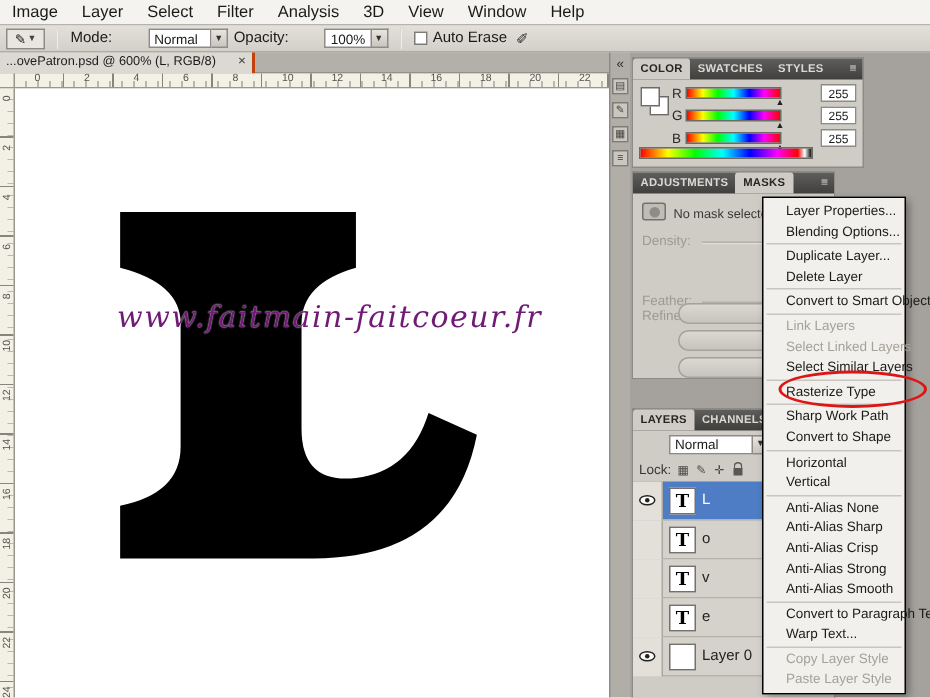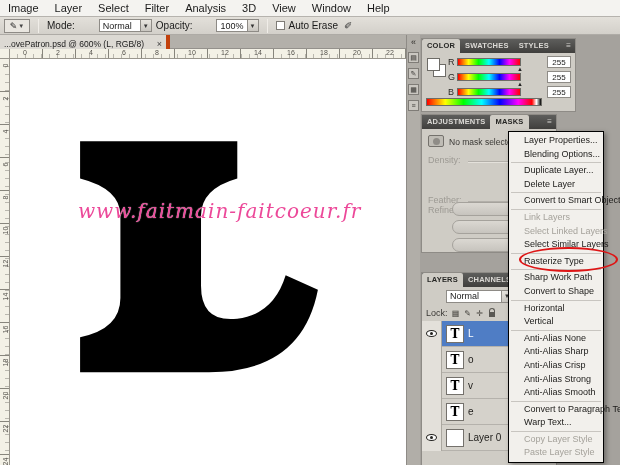--- a/index.html
+++ b/index.html
@@ -31,21 +31,21 @@
                  background:linear-gradient(#e8e5df,#c9c6c0); display:flex; align-items:center;
                  justify-content:center; font-size:6px; color:#333; }
   .vdiv { width:1px; height:14px; background:#a9a6a1; border-right:1px solid #f0ede8; margin:0 4px; }
   .checkbox { width:9px; height:9px; background:#fff; border:1px solid #7f7c77; }
   .opt-icon { font-size:10px; color:#333; padding:0 2px; }
 
   
   #doctabbar { left:0; top:35px; width:406px; height:14px; background:#b3b0aa;
                border-bottom:1px solid #94918c; }
   #doctab { position:absolute; left:0; top:0; height:14px; width:170px; background:#dcd9d3;
-            border-right:4px solid #c2410c; display:flex; align-items:flex-end; gap:4px;
+            border-right:2px solid #c2410c; display:flex; align-items:flex-start; gap:4px;
             font-size:8.5px; padding:0 4px; white-space:nowrap; overflow:hidden; }
   #doctab .close { font-size:9px; color:#444; margin-left:auto; }
 
   
   #ruler-corner { left:0; top:49px; width:10px; height:10px; background:#f3f1e6;
                   border-right:1px solid #99968d; border-bottom:1px solid #99968d; }
   #ruler-h { left:10px; top:49px; width:396px; height:10px; background-color:#f3f1e6;
     border-bottom:1px solid #99968d;
     background-image:
       repeating-linear-gradient(to right, transparent 0, transparent 32px, #87857c 32px, #87857c 33px),
@@ -63,21 +63,21 @@
     background-repeat:no-repeat, no-repeat; }
   .rnum-h { position:absolute; top:0; font-size:7px; color:#55534d; }
   .rnum-v { position:absolute; left:0; width:10px; font-size:7px; color:#55534d;
             transform:rotate(-90deg); transform-origin:center; text-align:center; }
 
   
   #canvas { left:10px; top:59px; width:396px; height:406px; background:#ffffff; }
   #letter-svg { position:absolute; left:58px; top:70px; width:262px; height:268px; }
   #watermark { position:absolute; left:68px; top:140px; width:340px;
                font-family:"DejaVu Serif", serif; font-style:italic;
-               font-size:20px; letter-spacing:1px; color:#ec4899;
+               font-size:20px; letter-spacing:1px; color:#701a75;
                text-shadow:0 0 1px #ffffff; }
 
   
   #dockstrip { left:406px; top:35px; width:14px; height:430px; background:#b1aea8;
                border-left:1px solid #8e8b86; display:flex; flex-direction:column;
                align-items:center; padding-top:2px; gap:5px; }
   .dock-collapse { font-size:9px; color:#2e2c29; line-height:10px; }
   .dock-icon { width:11px; height:11px; background:#cac7c1; border:1px solid #7f7c77;
                font-size:7px; line-height:9px; text-align:center; color:#3a3835; }
 

